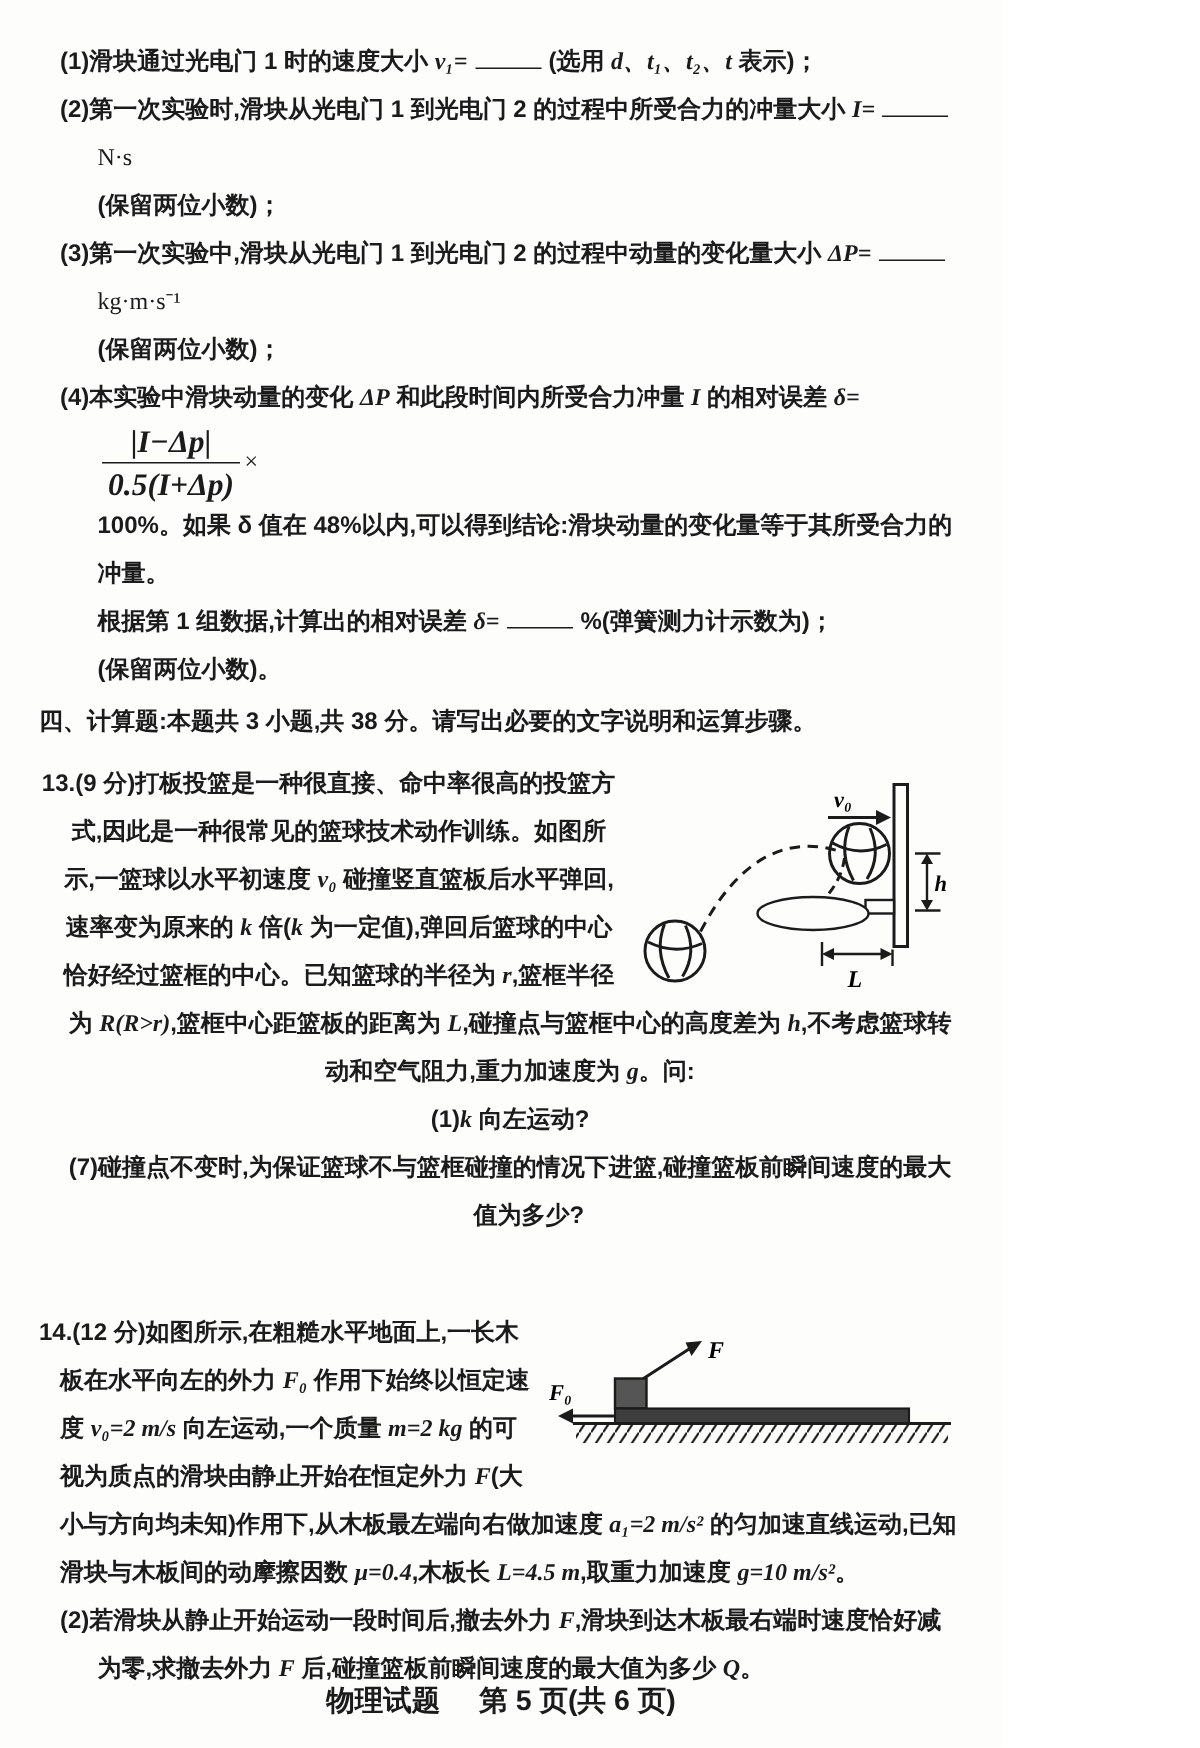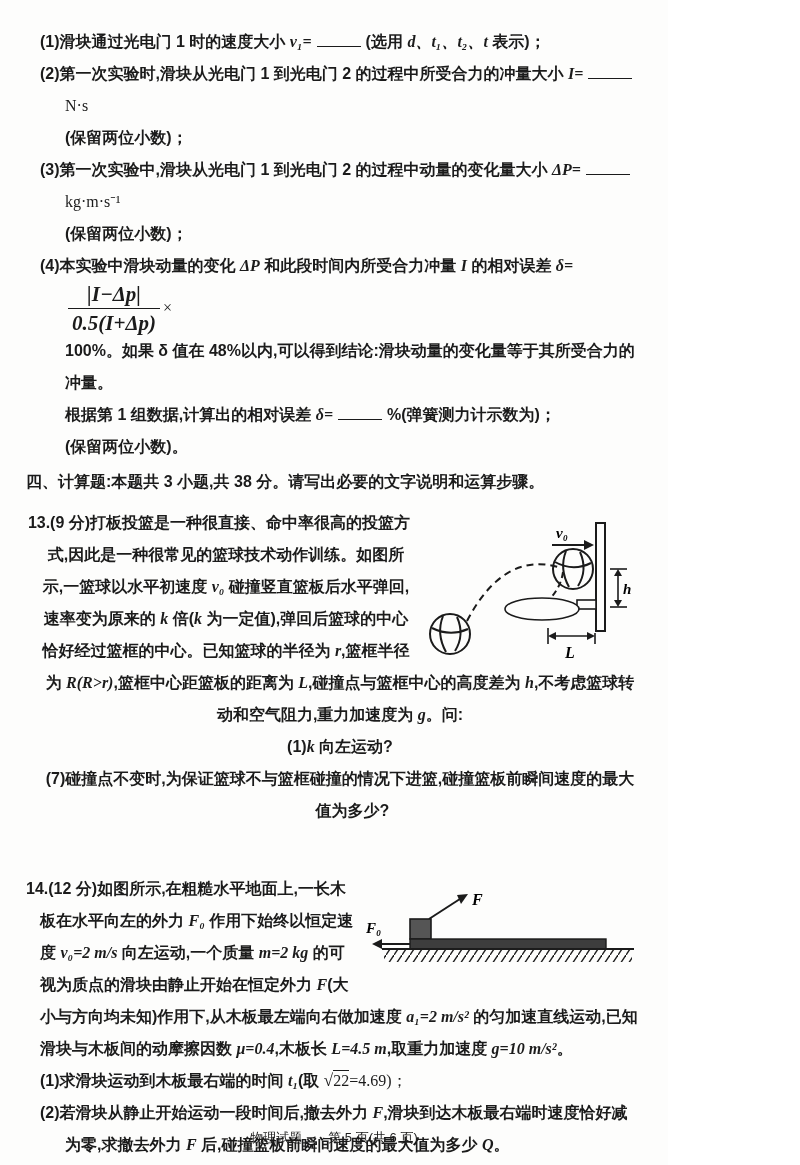--- a/index.html
+++ b/index.html
@@ -21,21 +21,21 @@
   .sqrtv{border-top:1.6px solid #1b1b1b;padding-top:1px;}
   .sechead{line-height:34px;margin-left:-14px;margin-top:2px;}
   .q13{margin-top:8px;text-align:center;}
   .q13 .qnum{margin-left:-14px;}
   .q14{margin-top:46px;}
   .q14 .qnum{margin-left:-14px;}
   .fig13{float:right;width:218px;height:152px;margin:2px 0 4px 10px;}
   .fig14{float:right;width:278px;height:84px;margin:10px 0 4px 8px;}
   .subq{clear:none;}
   .footer{position:absolute;left:0;right:0;bottom:18px;text-align:center;
-          font-size:13px;font-weight:400;}
+          font-size:19px;font-weight:700;}
   .footer .gap{margin-left:26px;}
   svg text{font-family:"Liberation Serif",serif;font-weight:700;}
 </style>
 </head>
 <body>
 
 <div class="page">
   <div class="content">
 
     <div class="para hang">
@@ -151,23 +151,20 @@
         <text x="4" y="50" font-size="15" font-style="italic">F₀</text>
         <line x1="48" y1="61" x2="18" y2="61" stroke="#1b1b1b" stroke-width="2"></line>
         <polygon points="20,56 10,61 20,66" fill="#1b1b1b"></polygon>
 
         <line x1="20" y1="66" x2="272" y2="66" stroke="#1b1b1b" stroke-width="2"></line>
         <rect x="22" y="67" width="248" height="12" fill="url(#hatch14)"></rect>
       </svg>
       <div class="para">
         <span class="qnum">14.(12 分)如图所示,在粗糙水平地面上,一长木板在水平向左的外力 </span><span class="m">F₀</span><span> 作用下始终以恒定速度 </span><span class="m">v₀=2 m/s</span><span> 向左运动,一个质量 </span><span class="m">m=2 kg</span><span> 的可视为质点的滑块由静止开始在恒定外力 </span><span class="m">F</span><span>(大小与方向均未知)作用下,从木板最左端向右做加速度 </span><span class="m">a₁=2 m/s²</span><span> 的匀加速直线运动,已知滑块与木板间的动摩擦因数 </span><span class="m">μ=0.4</span><span>,木板长 </span><span class="m">L=4.5 m</span><span>,取重力加速度 </span><span class="m">g=10 m/s²</span><span>。</span>
       </div>
-      <div class="para subq">
-        <span>(1)求滑块运动到木板最右端的时间 </span><span class="m">t₁</span><span>(取 </span><span class="u sqrtsign">√</span><span class="u sqrtv">22</span><span class="u">=4.69)；</span>
-      </div>
       <div class="para subq hang">
         <span>(2)若滑块从静止开始运动一段时间后,撤去外力 </span><span class="m">F</span><span>,滑块到达木板最右端时速度恰好减为零,求撤去外力 </span><span class="m">F</span><span> 后,碰撞篮板前瞬间速度的最大值为多少 </span><span class="m">Q</span><span>。</span>
       </div>
     </div>
 
   </div>
 
   <div class="footer">
     <span>物理试题</span><span class="gap">第 5 页(共 6 页)</span>
   </div>

